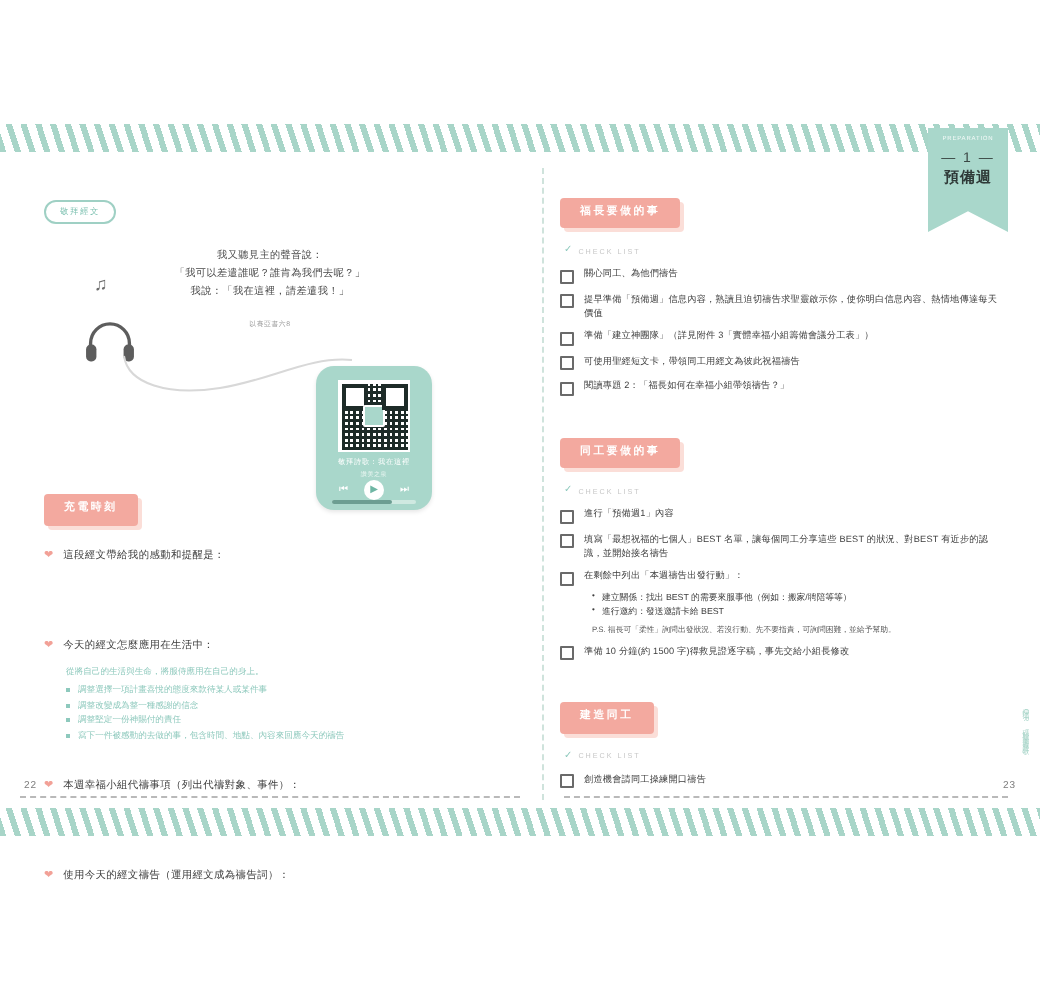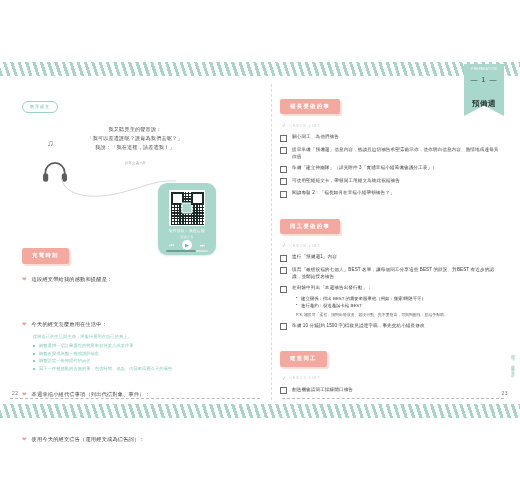--- a/index.html
+++ b/index.html
@@ -40,21 +40,21 @@
 
   
   .ribbon{
     position:absolute;right:16px;top:64px;width:40px;height:52px;
     background:#a9d7cb;color:#2f3a38;text-align:center;
     clip-path:polygon(0 0,100% 0,100% 100%,50% 80%,0 100%);
     padding-top:3px;box-sizing:border-box;
   }
   .ribbon .arc{font-size:3px;letter-spacing:.4px;color:#ffffff;opacity:.9;line-height:5px;}
   .ribbon .num{font-size:7px;color:#3a4744;margin-top:4px;letter-spacing:1px;}
-  .ribbon .wk{font-size:7.5px;font-weight:bold;color:#2f3a38;margin-top:16px;letter-spacing:.5px;}
+  .ribbon .wk{font-size:7.5px;font-weight:bold;color:#2f3a38;margin-top:1px;letter-spacing:.5px;}
 
   
   .badge-outline{
     display:inline-block;border:1px solid #9fd0c4;border-radius:9px;
     color:#7cc0b0;font-size:4.2px;letter-spacing:.8px;
     padding:3px 7px;line-height:1;
   }
 
   
   .scripture{position:relative;margin-top:8px;height:92px;}

